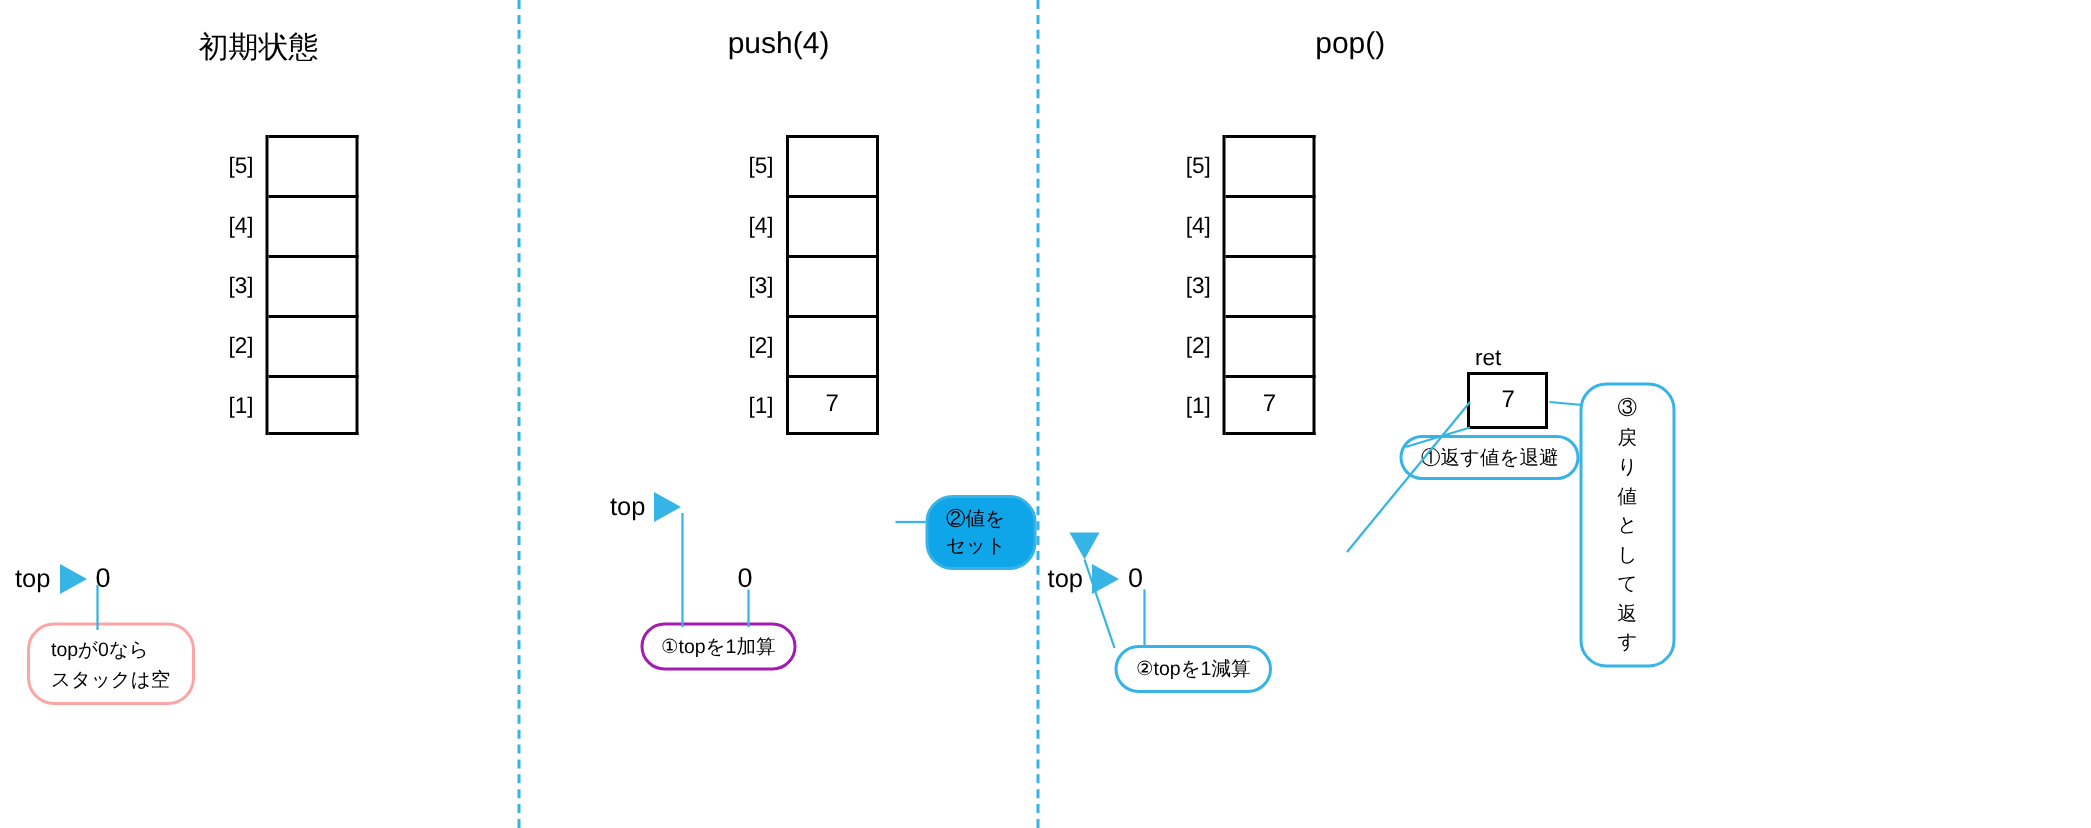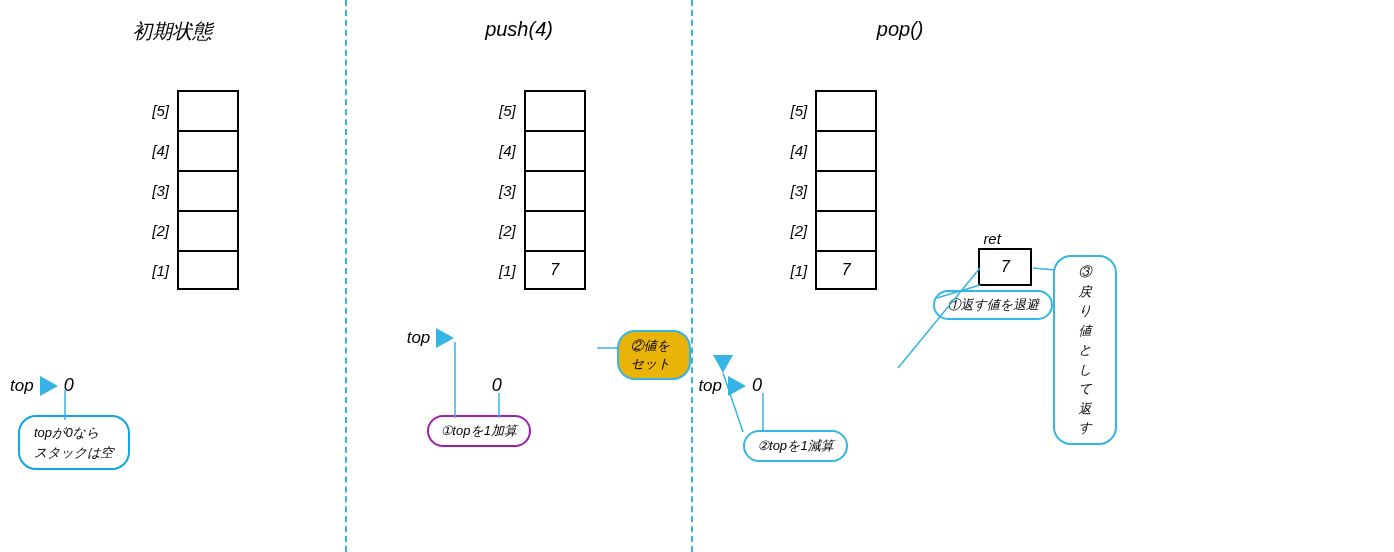--- a/index.html
+++ b/index.html
@@ -10,21 +10,20 @@
       font-family: "Meiryo", "Yu Gothic", "MS Gothic", sans-serif;
       overflow: hidden;
       position: relative;
     }
 
     .container {
       display: flex;
       width: 1107px;
       height: 552px;
       position: relative;
-      font-style: italic;
     }
 
     
     .panel {
       flex: 1;
       position: relative;
       display: flex;
       flex-direction: column;
       align-items: center;
     }
@@ -138,21 +137,21 @@
         <div class="stack-cell"></div>
       </div>
     </div>
 
     <div style="position:absolute; top:375px; left:10px; display:flex; flex-direction:row; align-items:center;">
       <span class="top-label">top</span>
       <span class="arrow-right"></span>
       <span class="top-value">0</span>
     </div>
 
-    <div style="position:absolute; top:415px; left:18px; border:2px solid #0ea5e9; border-radius:18px; padding:6px 14px; font-size:13px; background:#fff; line-height:1.5;">
+    <div style="position:absolute; top:415px; left:18px; border:2px solid #fca5a5; border-radius:18px; padding:6px 14px; font-size:13px; background:#fff; line-height:1.5;">
       topが0なら<br>スタックは空
     </div>
 
     <svg style="position:absolute;top:0;left:0;width:100%;height:100%;pointer-events:none;">
 
       <line x1="65" y1="390" x2="65" y2="420" stroke="#36b4e5" stroke-width="1.5"></line>
     </svg>
   </div>
 
   <div class="divider"></div>
@@ -179,21 +178,21 @@
 
     <div style="position:absolute; top:328px; left:60px; display:flex; flex-direction:row; align-items:center;">
       <span class="top-label">top</span>
       <span class="arrow-right"></span>
     </div>
 
     <div style="position:absolute; top:375px; left:145px; font-size:18px;">0</div>
 
     <div style="position:absolute; top:415px; left:80px; border:2px solid #a21caf; border-radius:18px; padding:5px 12px; font-size:13px; background:#fff;">①topを1加算</div>
 
-    <div style="position:absolute; top:330px; left:270px; border:2px solid #36b4e5; border-radius:18px; padding:5px 12px; font-size:13px; background:#eab308;">②値をセット</div>
+    <div style="position:absolute; top:330px; left:270px; border:2px solid #36b4e5; border-radius:18px; padding:5px 12px; font-size:13px; background:#0ea5e9;">②値をセット</div>
 
     <svg style="position:absolute;top:0;left:0;width:100%;height:100%;pointer-events:none;">
 
       <line x1="152" y1="393" x2="152" y2="418" stroke="#36b4e5" stroke-width="1.5"></line>
 
       <line x1="108" y1="418" x2="108" y2="342" stroke="#36b4e5" stroke-width="1.5"></line>
 
       <line x1="270" y1="348" x2="250" y2="348" stroke="#36b4e5" stroke-width="1.5"></line>
     </svg>
   </div>

